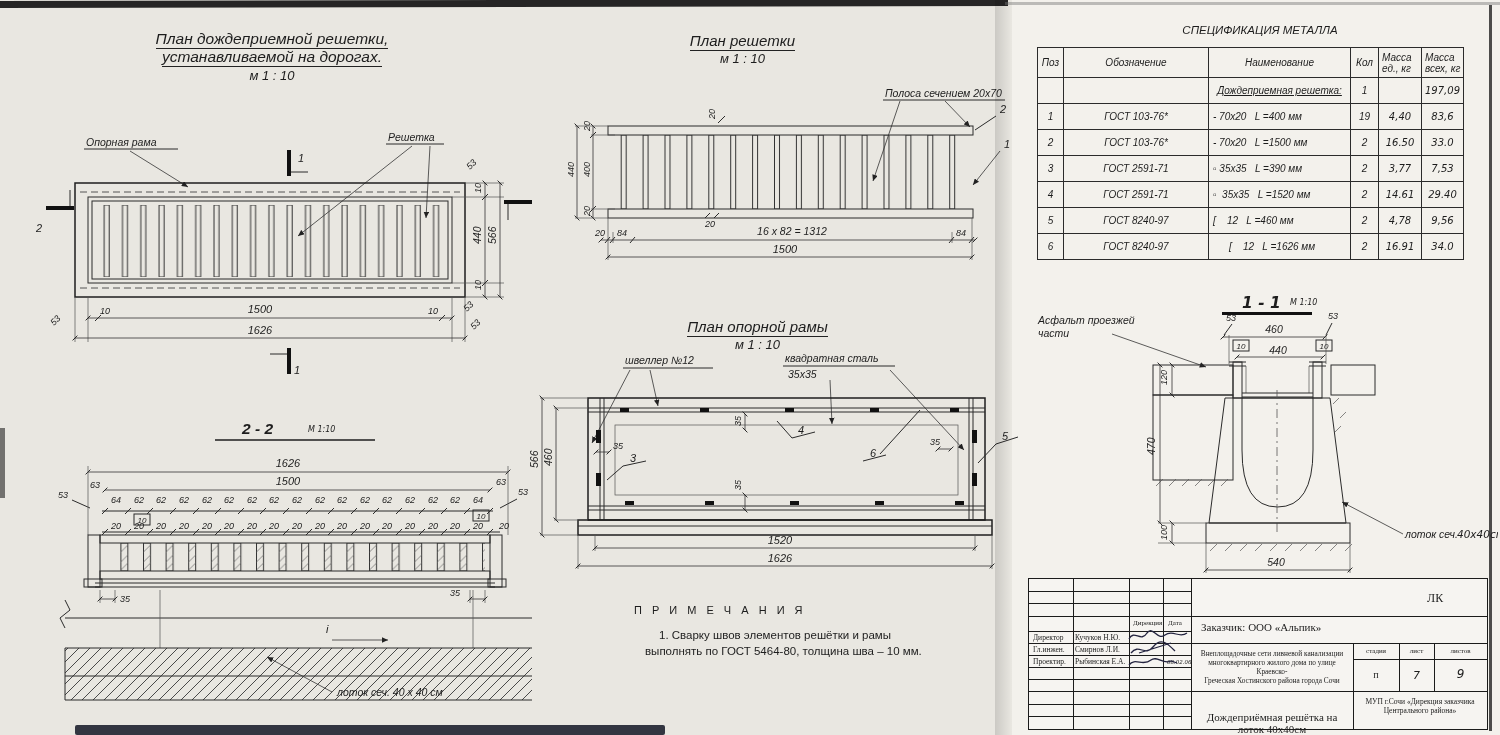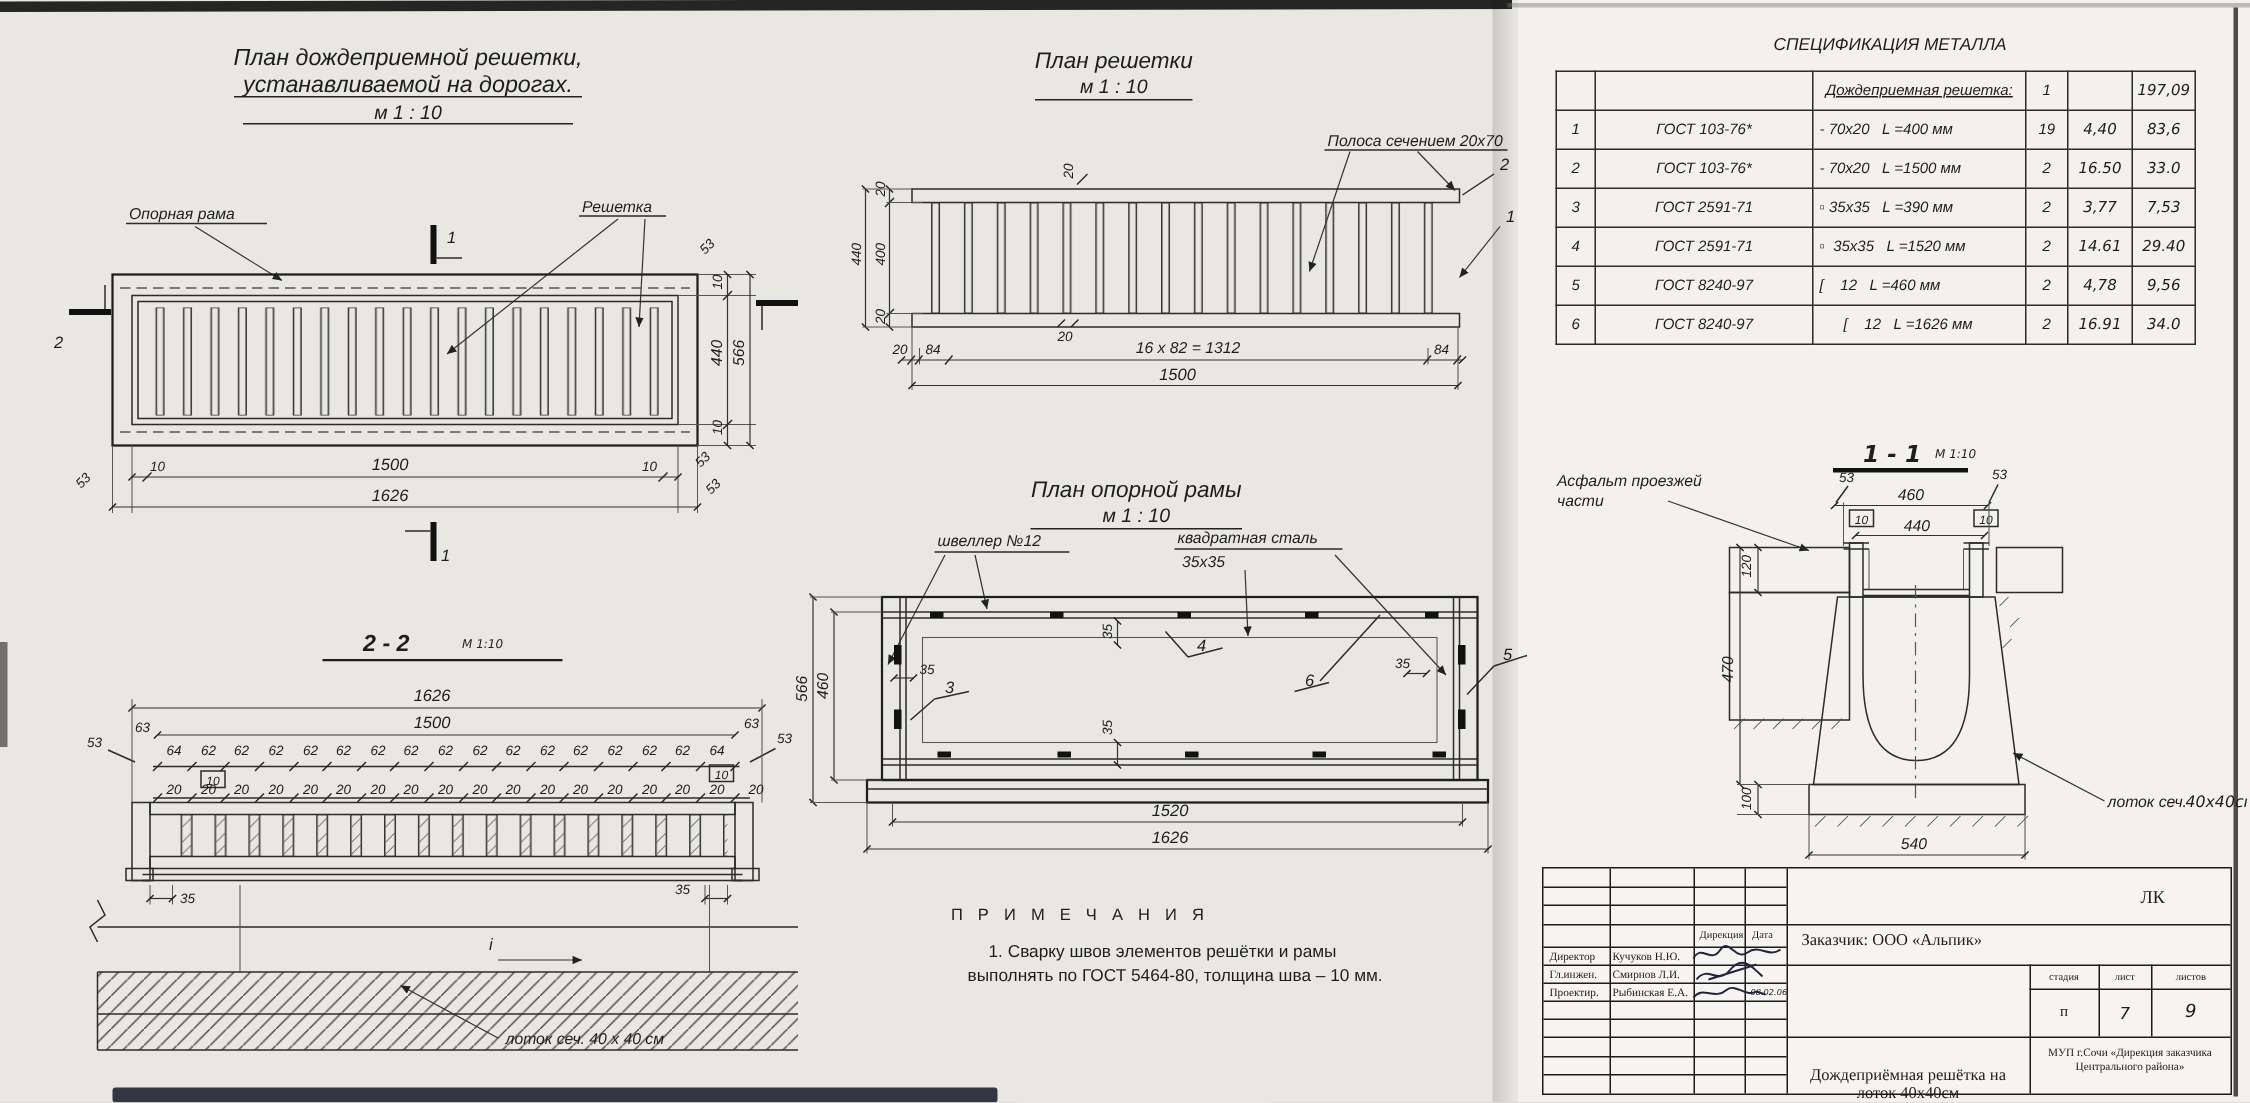--- a/index.html
+++ b/index.html
@@ -1,21 +1,21 @@
 <!DOCTYPE html>
 <html><head>
 <meta charset="utf-8">
 <style>
   html,body{margin:0;padding:0;background:#d8d6cf;}
   #sheet{position:relative;width:1500px;height:735px;background:#e9e7e1;overflow:hidden;
          font-family:"Liberation Sans",sans-serif;color:#1d1d1d;}
   .abs{position:absolute;}
   .it{font-style:italic;}
   .ctr{text-align:center;}
-  .ul{border-bottom:1.4px solid #222;padding-bottom:17px;}
+  .ul{border-bottom:1.4px solid #222;padding-bottom:1px;}
   .hand{font-family:"DejaVu Sans",sans-serif;font-style:italic;}
   
   svg text{font:italic 10px "Liberation Sans",sans-serif;fill:#1d1d1d;}
   svg .t8{font-size:8px}  svg .t9{font-size:9px}  svg .t10{font-size:10.5px}
   svg .t11{font-size:11px} svg .t15{font-size:15.5px}
   svg .hnd{font-family:"DejaVu Sans",sans-serif;font-style:italic;}
   .mid{text-anchor:middle;}
   .ln{stroke:#2b2b2b;stroke-width:1;fill:none}
   .ln2{stroke:#1e1e1e;stroke-width:1.5;fill:none}
   .thin{stroke:#555;stroke-width:.7;fill:none}
@@ -475,20 +475,28 @@
   <table id="spec-table" class="abs" style="left:1037px;top:47px">
     <colgroup>
         <col style="width:26px">
         <col style="width:145px">
         <col style="width:142px">
         <col style="width:28px">
         <col style="width:43px">
         <col style="width:42px">
       </colgroup>
     <tbody>
+        <tr style="height:30px">
+      <td>Поз</td>
+      <td>Обозначение</td>
+      <td>Наименование</td>
+      <td>Кол</td>
+      <td style="text-align:left;padding-left:3px"><span>Масса</span><br><span>ед.,  кг</span></td>
+      <td style="text-align:left;padding-left:3px"><span>Масса</span><br><span>всех, кг</span></td>
+    </tr>
     <tr style="height:26px">
       <td></td>
           <td></td>
       <td style="text-decoration:underline">Дождеприемная решетка:</td>
       <td>1</td>
           <td></td>
       <td class="hv">197,09</td>
     </tr>
     <tr style="height:26px">
       <td>1</td>
@@ -575,20 +583,23 @@
     <div class="abs serif" style="left:46px;top:78px;font-size:7.5px">Рыбинская Е.А.</div>
     <div class="abs hand" style="left:138px;top:80px;font-size:5.5px">08.02.06</div>
     <svg class="abs" style="left:96px;top:48px" width="68" height="44">
       <path d="M4,12 C9,2 16,16 22,6 C28,-2 32,14 40,8 C48,2 54,12 62,6" stroke="#23233f" stroke-width="1.3" fill="none"></path>
       <path d="M6,26 C14,16 20,30 28,20 S42,16 50,24 M14,26 L46,16" stroke="#23233f" stroke-width="1.3" fill="none"></path>
       <path d="M4,38 C10,30 18,40 26,33 C32,28 38,38 46,34 L52,36" stroke="#23233f" stroke-width="1.3" fill="none"></path>
     </svg>
 
     <div class="abs serif" style="left:398px;top:12px;font-size:12px">ЛК</div>
     <div class="abs serif" style="left:172px;top:42px;font-size:11px;font-weight:normal">Заказчик:  ООО «Альпик»</div>
+    <div class="abs serif ctr" style="left:166px;top:70px;width:154px;font-size:7.3px">
+      <span>Внеплощадочные сети ливневой канализации</span><br><span>многоквартирного жилого дома по улице Краевско-</span><br><span>Греческая Хостинского района города Сочи</span>
+    </div>
     <div class="abs serif ctr" style="left:324px;top:68px;width:46px;font-size:7px">стадия</div>
     <div class="abs serif ctr" style="left:370px;top:68px;width:35px;font-size:7px">лист</div>
     <div class="abs serif ctr" style="left:405px;top:68px;width:53px;font-size:7px">листов</div>
     <div class="abs serif ctr" style="left:324px;top:90px;width:46px;font-size:10px">п</div>
     <div class="abs hand ctr" style="left:370px;top:90px;width:35px;font-size:11px">7</div>
     <div class="abs hand ctr" style="left:405px;top:88px;width:53px;font-size:12px">9</div>
     <div class="abs serif ctr" style="left:166px;top:132px;width:154px;font-size:11px">Дождеприёмная решётка на лоток 40x40см</div>
     <div class="abs serif ctr" style="left:326px;top:118px;width:130px;font-size:7.5px">
       <span>МУП г.Сочи «Дирекция заказчика</span><br><span>Центрального района»</span>
     </div>

